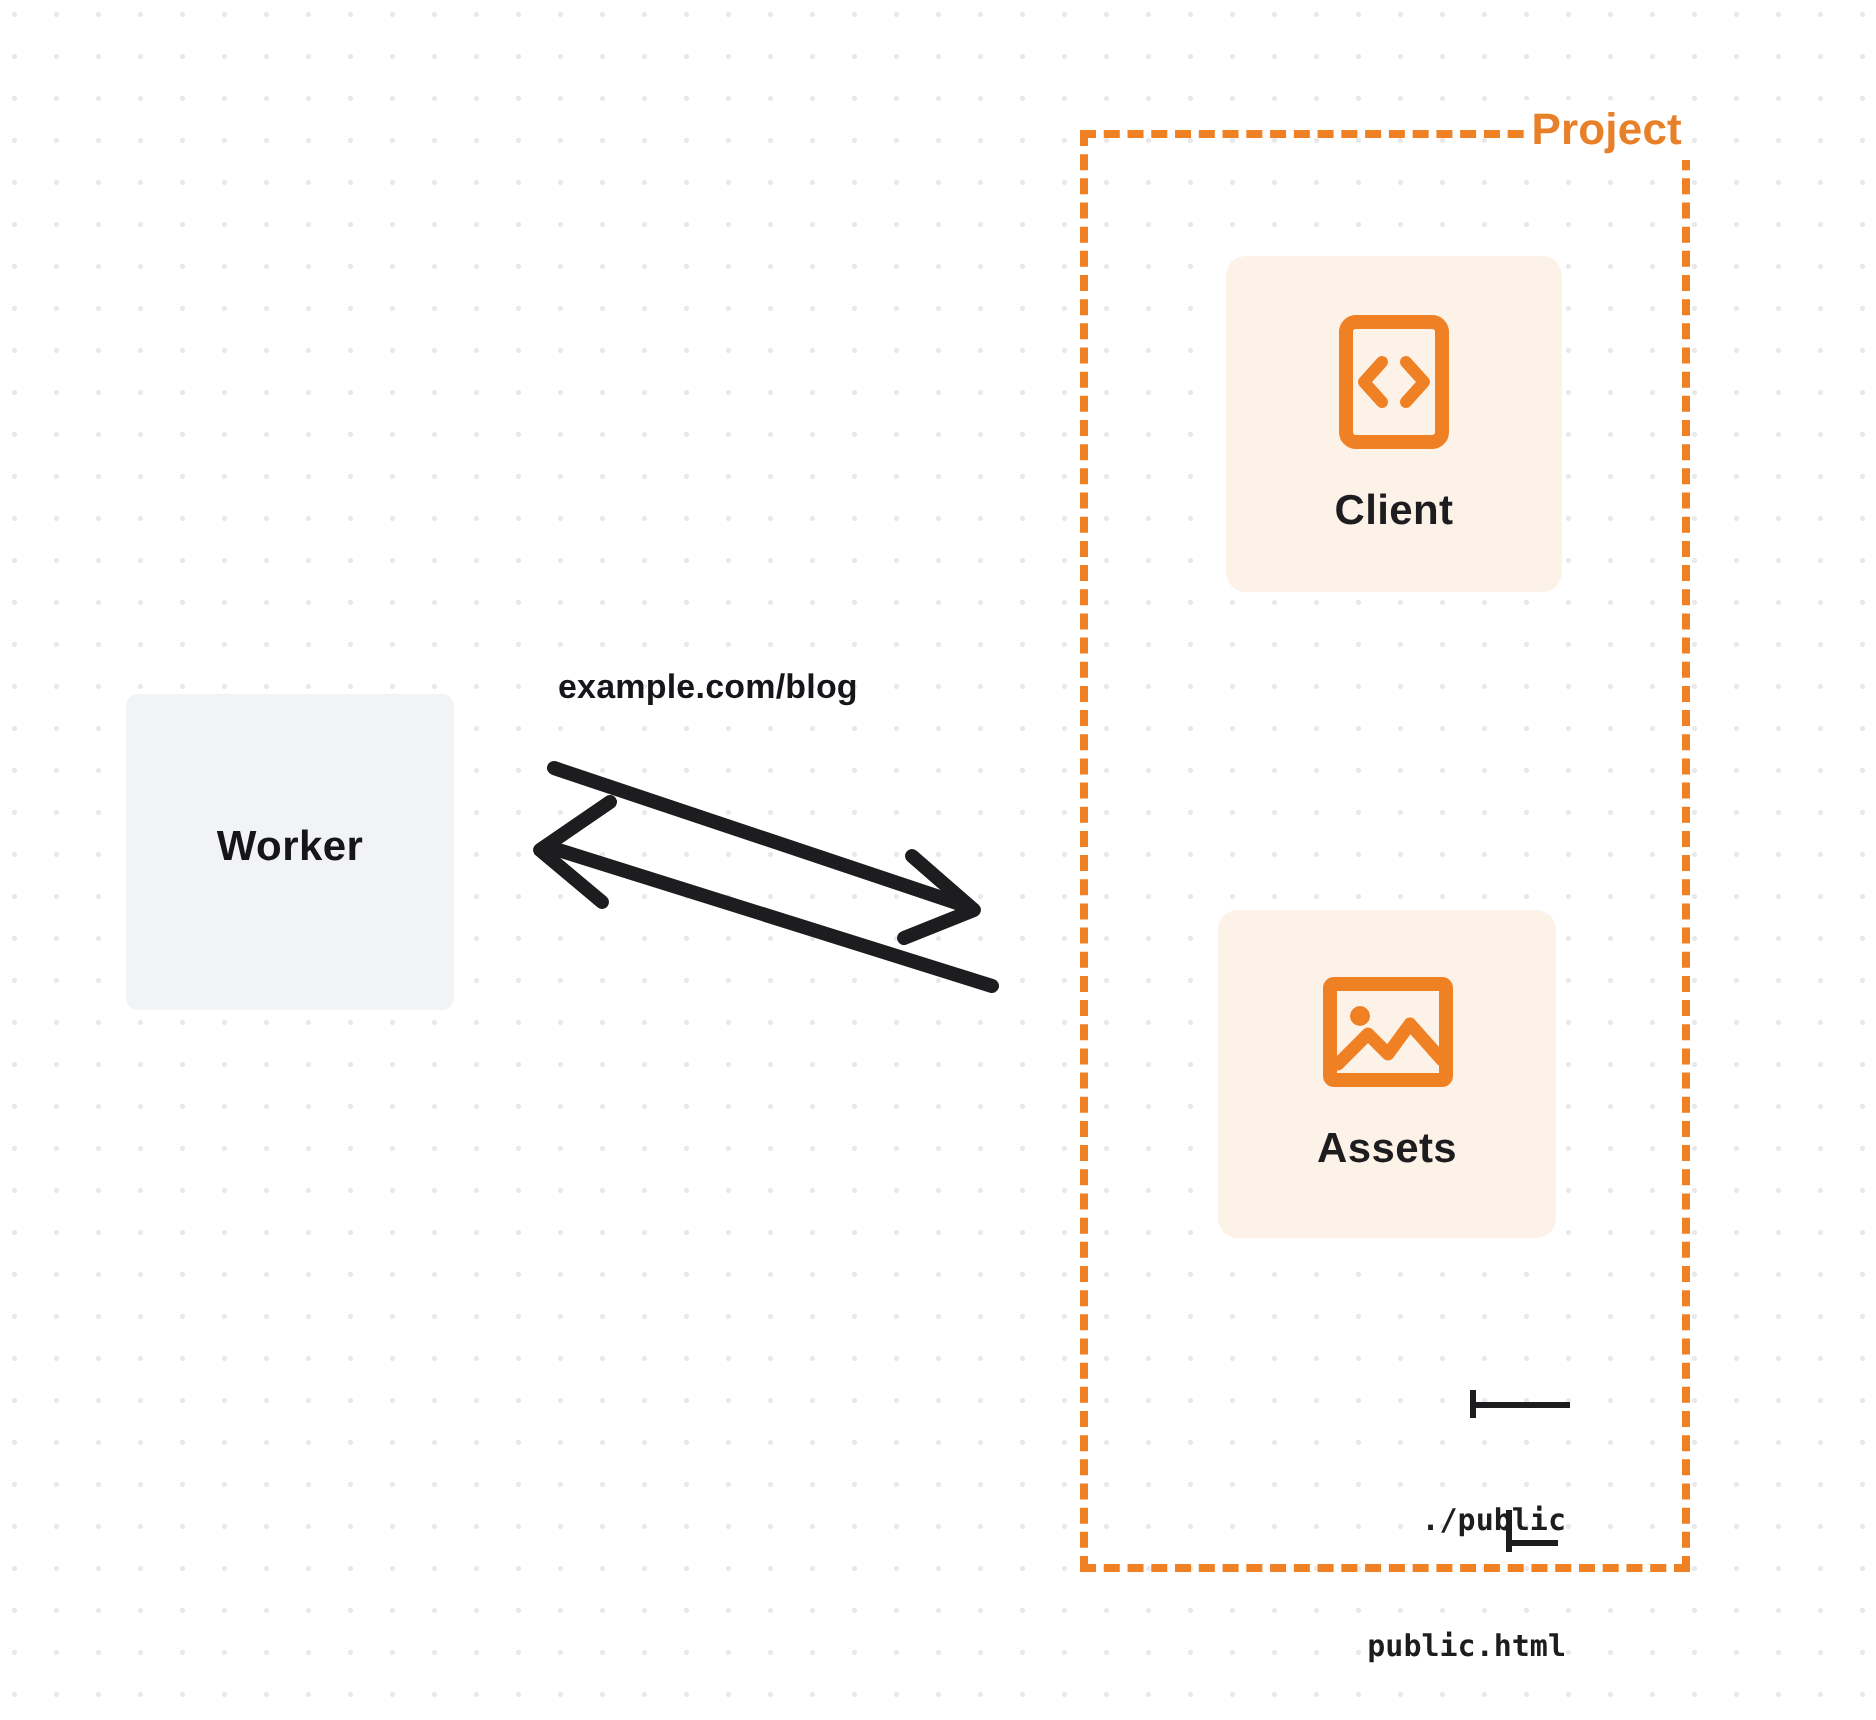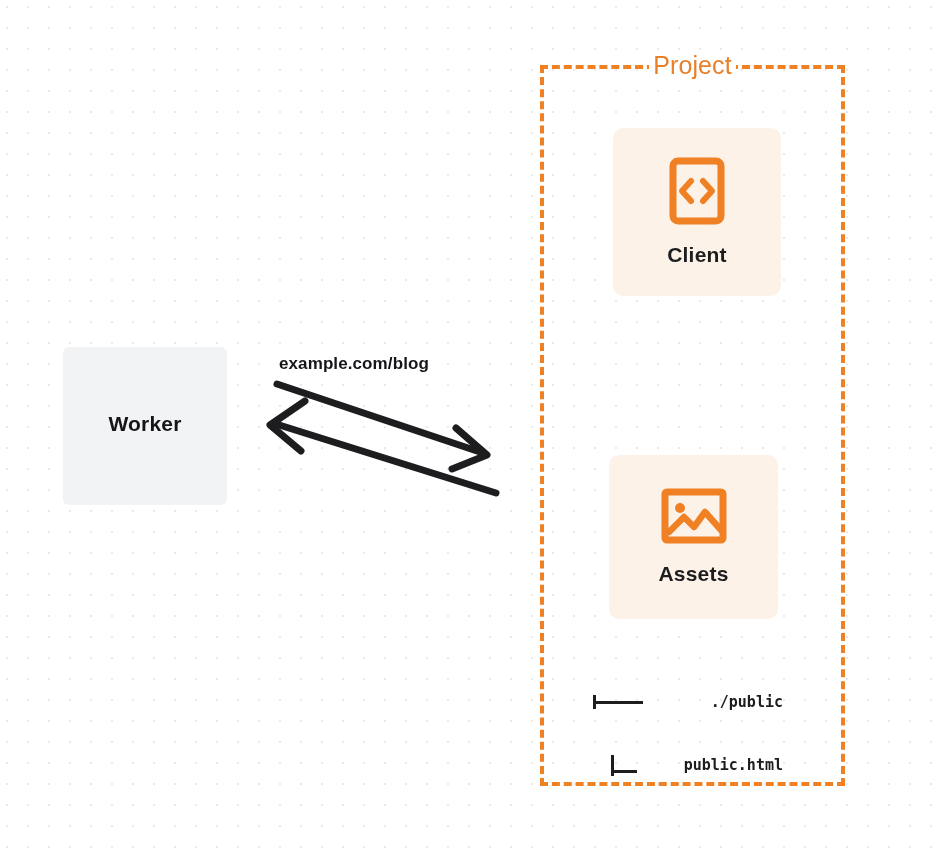--- a/index.html
+++ b/index.html
@@ -32,24 +32,24 @@
     height: 721px;
     box-sizing: border-box;
     border: 4px dashed #ef8024;
     background: transparent;
   }
   .project-label {
     position: absolute;
     left: 540px;
     top: 50px;
     width: 305px;
-    text-align: center;
+    text-align: right;
     color: #e8802a;
-    font-size: 25px;
-    font-weight: normal;
+    font-size: 22px;
+    font-weight: bold;
     letter-spacing: 0.1px;
     line-height: 30px;
     height: 30px;
   }
   .project-label span {
     background: #ffffff;
     padding: 0 4px;
     display: inline-block;
   }
 
@@ -111,20 +111,21 @@
     font-size: 15px;
     font-weight: bold;
     line-height: 21px;
     color: #1d1d1f;
     white-space: pre;
   }
   .tree-row {
     display: flex;
     align-items: flex-end;
     height: 21px;
+    flex-direction: column;
   }
   .tree-glyph {
     position: relative;
     width: 58px;
     flex: 0 0 58px;
     height: 21px;
   }
   .tree-name {
     flex: 1 1 auto;
     text-align: right;
@@ -142,21 +143,20 @@
 
   
   .arrow-label {
     position: absolute;
     left: 279px;
     top: 334px;
     font-size: 17px;
     font-weight: bold;
     color: #16161a;
     letter-spacing: 0.1px;
-    margin-top: 20px;
   }
   .arrows {
     position: absolute;
     left: 0;
     top: 0;
   }
 </style>
 </head>
 <body>
 

